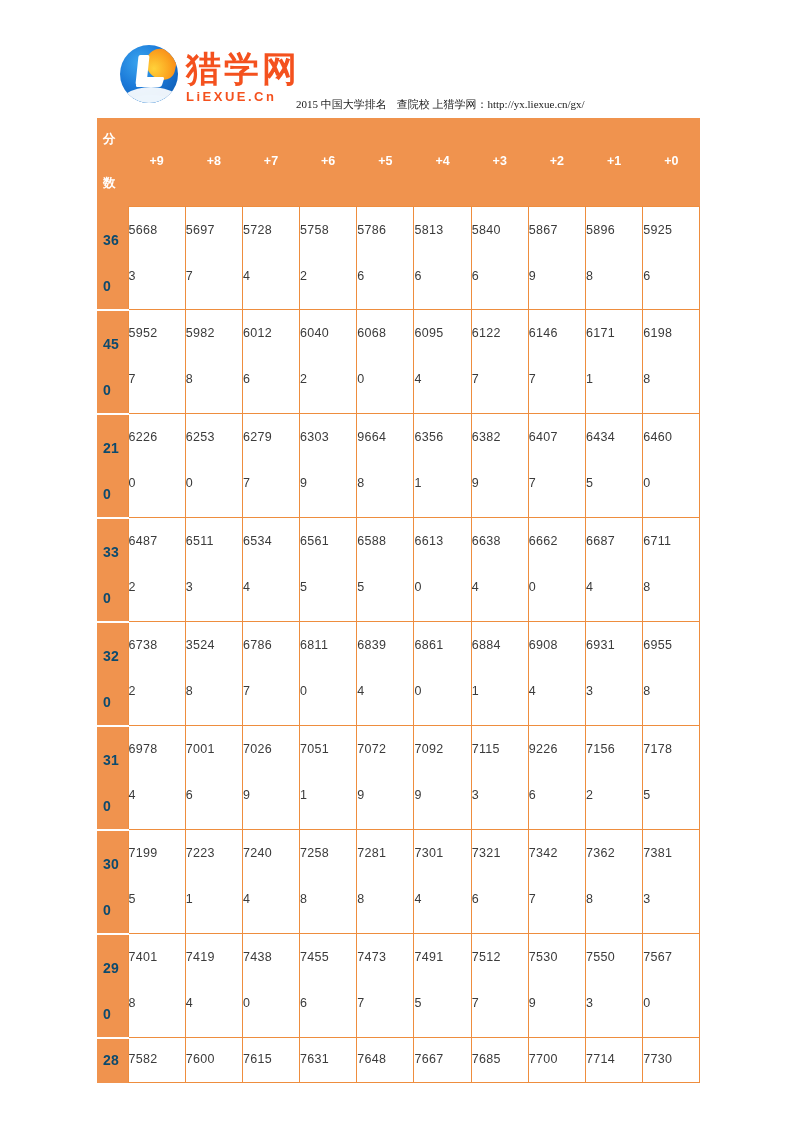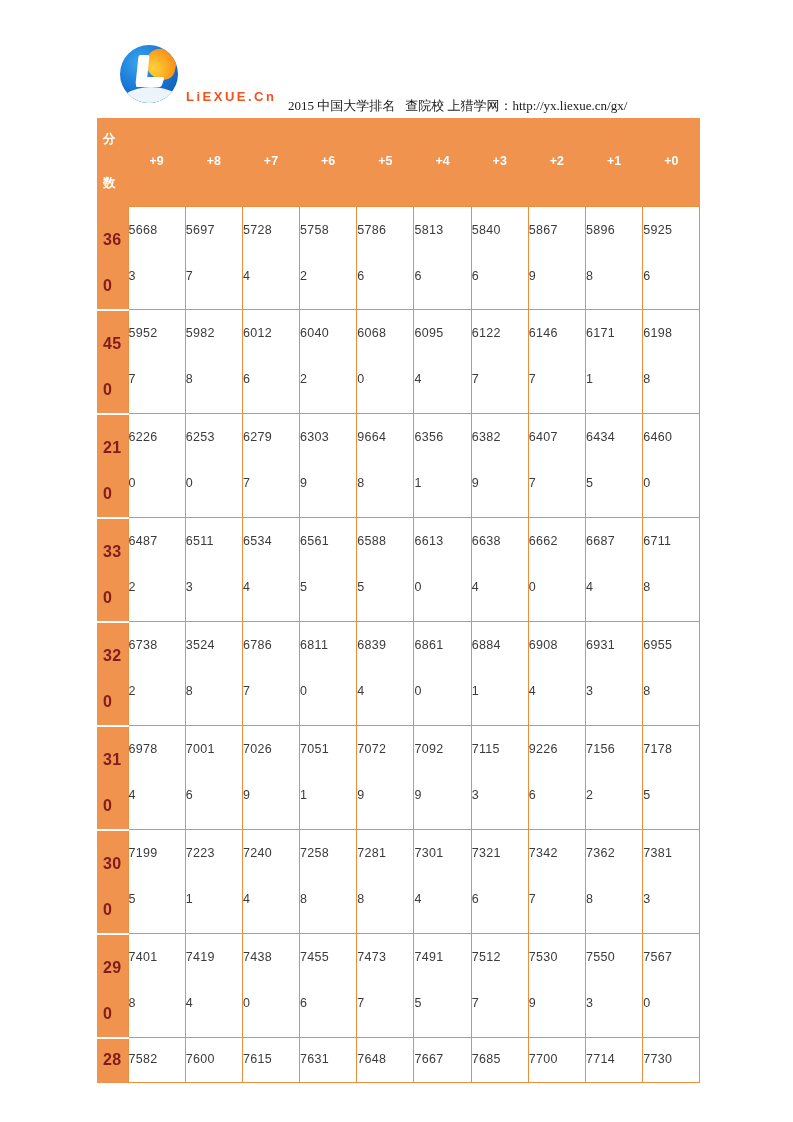--- a/index.html
+++ b/index.html
@@ -117,24 +117,24 @@
     font-size: 13px;
     font-weight: bold;
     color: #F4511E;
     letter-spacing: 2.5px;
     display: block;
     margin-top: 3px;
   }
 
   .tagline {
     position: absolute;
-    left: 168px;
+    left: 176px;
     top: 52px;
     font-family: "Liberation Serif", "DejaVu Serif", serif;
-    font-size: 13px;
+    font-size: 11px;
     color: #1a1a1a;
     white-space: nowrap;
   }
   .tagline .sep { display: inline-block; width: 10px; }
 
   
   .score-table {
     position: absolute;
     left: 97px;
     top: 118px;
@@ -187,27 +187,27 @@
     border: 1px solid #EE8D3E;
     font-size: 12.5px;
     color: #3b3b3b;
     height: 88px;
     padding: 10px 0 0 7px;
     line-height: 46px;
     letter-spacing: 0.3px;
   }
   tbody td.rowhead {
     background: #F0934E;
-    color: #7f1d1d;
+    color: #0c4a6e;
     font-weight: bold;
     border: none;
     border-bottom: 2px solid #ffffff;
     padding: 10px 16px 0 6px;
     line-height: 46px;
-    font-size: 16px;
+    font-size: 14px;
   }
   tbody tr.last td {
     height: 36px;
     line-height: 26px;
     padding-top: 8px;
     border-bottom: 1px solid #EE8D3E;
     margin-left: 28px;
   }
   tbody tr.last td.rowhead {
     border-bottom: none;
@@ -224,20 +224,21 @@
   <div class="masthead">
     <div class="brand">
       <div class="brand-mark">
         <div class="swoosh-o"></div>
         <div class="letter-l"></div>
         <div class="letter-l-foot"></div>
         <div class="wave2"></div>
         <div class="wave"></div>
       </div>
       <div class="brand-words">
+        <span class="brand-cn">猎学网</span>
         <span class="brand-en">LiEXUE.Cn</span>
       </div>
     </div>
     <div class="tagline">
       <span>2015 中国大学排名</span><span class="sep"></span><span>查院校 上猎学网：</span><span>http://yx.liexue.cn/gx/</span>
     </div>
   </div>
 
   <table class="score-table">
     <colgroup>

